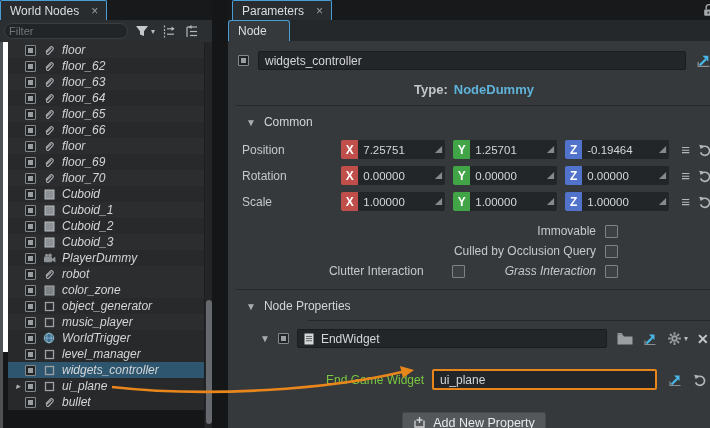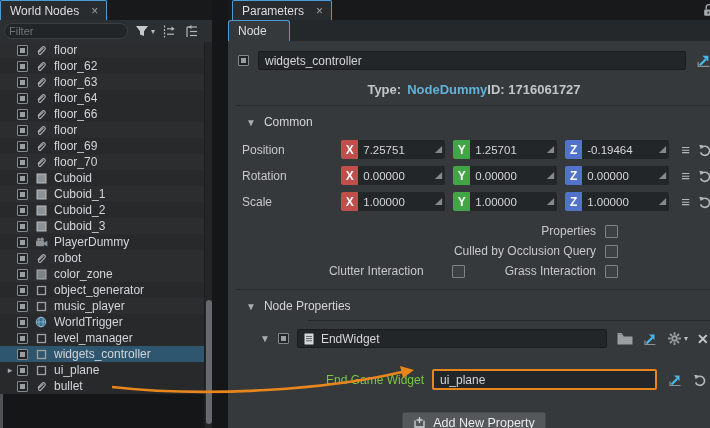--- a/index.html
+++ b/index.html
@@ -12,21 +12,21 @@
   .tabstrip { height:20px; background:#17191b; display:flex; align-items:stretch; }
   .tab { display:flex; align-items:center; gap:12px; padding:0 8px 0 9px; background:#292c2e;
          border:1px solid var(--accent); border-bottom:none; border-radius:2px 2px 0 0;
          color:#dcdee0; font-size:12px; }
   .tab .close { color:#9ba0a3; font-size:12px; line-height:1; cursor:pointer; }
   .filterbar { height:22px; background:#2c2f31; display:flex; align-items:center; padding:0 4px; gap:7px; }
   .filter-input { width:124px; height:16px; background:#222527; border:1px solid #3a3e41; border-radius:8px;
                   color:#d0d3d5; font-size:11px; padding:0 4px; outline:none; font-family:inherit; }
   .filter-input::placeholder { color:#70767a; }
   .fbtn { display:flex; align-items:center; gap:2px; color:#b9bcbe; }
-  .tree { position:absolute; left:0; top:42px; width:204px; height:386px; overflow:hidden; }
+  .tree { position:absolute; left:8px; top:42px; width:204px; height:386px; overflow:hidden;font-style:italic; }
   .edge-strip { position:absolute; left:0; top:42px; width:3px; height:386px; background:#4e5255; }
   .scrollbar { position:absolute; right:0; top:42px; width:8px; height:386px; background:#232527; border-left:1px solid #1c1e20; }
   .scroll-thumb { position:absolute; left:1px; width:6px; top:258px; height:124px; background:#66696d; border-radius:3px; }
   .tree-row { display:flex; align-items:center; height:16px; padding-left:3px; background:#27292b; }
   .tree-row.even { background:#2b2d2f; }
   .tree-row.selected { background:var(--sel) !important; }
   .expander { width:14px; text-align:center; color:#a9adb0; font-size:9px; }
   .cb { width:11px; height:11px; border:1px solid #85898c; background:#222527; border-radius:1px;
         display:flex; align-items:center; justify-content:center; flex:none; }
   .cb .fill { width:5px; height:5px; background:#9a9ea1; }
@@ -65,21 +65,21 @@
   .ax-x { background:var(--ax-x); } .ax-y { background:var(--ax-y); } .ax-z { background:var(--ax-z); }
   .axval { flex:1; background:#232628; display:flex; align-items:center; padding:0 2px 0 5px; color:#d4d6d8; font-size:11.5px; }
   .scrub { width:13px; background:#232628; display:flex; align-items:center; justify-content:center; }
   .rowicons { display:flex; align-items:center; gap:8px; margin-left:4px; }
   .menu-icon { color:#b3b6b8; font-size:15px; line-height:1; }
 
   .flags { margin-top:10px; }
   .flag-row { display:flex; align-items:center; justify-content:flex-end; height:20px; padding-right:94px; gap:9px; color:#c6c8ca; }
   .flag-row.split { justify-content:flex-end; padding-left:6px;gap:40px; }
   .flag-left { display:flex; align-items:center; gap:28px; }
-  .flag-right { display:flex; align-items:center; gap:9px; }
+  .flag-right { display:flex; align-items:center; gap:9px;font-style:italic; }
 
   .np-sep { border-top:1px solid #26292b; margin:3px 0 0 72px; }
   .prop-row { display:flex; align-items:center; gap:8px; margin:8px 0 0 24px; }
   .prop-field { width:310px; gap:7px; }
   .prop-icons { display:flex; align-items:center; gap:9px; margin-left:2px; }
   .gear-wrap { display:flex; align-items:center; gap:2px; }
   .x-icon { color:#c3c6c8; font-size:14px; font-weight:bold; }
 
   .egw-row { display:flex; align-items:center; margin-top:21px; }
   .egw-label { width:196px; text-align:right; color:var(--green); padding-right:8px; }
@@ -173,20 +173,32 @@
     <span class="cb">
             <span class="fill"></span>
           </span>
     <span class="node-icon">
             <svg width="12" height="12" viewBox="0 0 12 12">
               <path d="M3.2 7.4 L7.2 3.1 a1.9 1.9 0 0 1 2.7 2.6 L5.8 10 a1.3 1.3 0 0 1 -1.9 -1.8 L8 4.4" fill="none" stroke="#a9adb0" stroke-width="1.1" stroke-linecap="round"></path>
             </svg>
           </span>
     <span class="node-label">floor_64</span>
   </div>
+        <div class="tree-row even">
+    <span class="expander"></span>
+    <span class="cb">
+            <span class="fill"></span>
+          </span>
+    <span class="node-icon">
+            <svg width="12" height="12" viewBox="0 0 12 12">
+              <path d="M3.2 7.4 L7.2 3.1 a1.9 1.9 0 0 1 2.7 2.6 L5.8 10 a1.3 1.3 0 0 1 -1.9 -1.8 L8 4.4" fill="none" stroke="#a9adb0" stroke-width="1.1" stroke-linecap="round"></path>
+            </svg>
+          </span>
+    <span class="node-label">floor_65</span>
+  </div>
         <div class="tree-row">
     <span class="expander"></span>
     <span class="cb">
             <span class="fill"></span>
           </span>
     <span class="node-icon">
             <svg width="12" height="12" viewBox="0 0 12 12">
               <path d="M3.2 7.4 L7.2 3.1 a1.9 1.9 0 0 1 2.7 2.6 L5.8 10 a1.3 1.3 0 0 1 -1.9 -1.8 L8 4.4" fill="none" stroke="#a9adb0" stroke-width="1.1" stroke-linecap="round"></path>
             </svg>
           </span>
@@ -444,24 +456,20 @@
             <path d="M4.5 12.5 L10.2 6.8" stroke="#49b8e8" stroke-width="2.2"></path>
             <path d="M7 3.5 H12.5 V9 Z" fill="#49b8e8"></path>
           </svg>
         </span>
       </div>
 
       <div class="type-row">
         <span>
           <span>Type:</span><span class="type-blue">NodeDummy</span>
         </span>
-        <span>
-          <span>ID:</span>
-          <span>1716061727</span>
-        </span>
       </div>
       <div class="hr"></div>
 
       <div class="section-head">
         <span class="tri">▼</span>
         <span>Common</span>
       </div>
 
       <div id="transform-rows" style="margin-top:6px">
           <div class="trow">
@@ -578,21 +586,21 @@
                   <path d="M3.6 4.6 A4.6 4.6 0 1 1 2.6 9.4" fill="none" stroke="#b3b6b8" stroke-width="1.6"></path>
                   <path d="M1.2 1.8 L5.6 2.6 L2.8 6.2 Z" fill="#b3b6b8"></path>
                 </svg>
       </span>
     </span>
   </div>
         </div>
 
       <div class="flags">
         <div class="flag-row">
-          <span>Properties</span>
+          <span>Immovable</span>
           <span class="cb empty"></span>
         </div>
         <div class="flag-row">
           <span>Culled by Occlusion Query</span>
           <span class="cb empty"></span>
         </div>
         <div class="flag-row split">
           <span class="flag-left">
             <span>Clutter Interaction</span>
             <span class="cb empty"></span>

